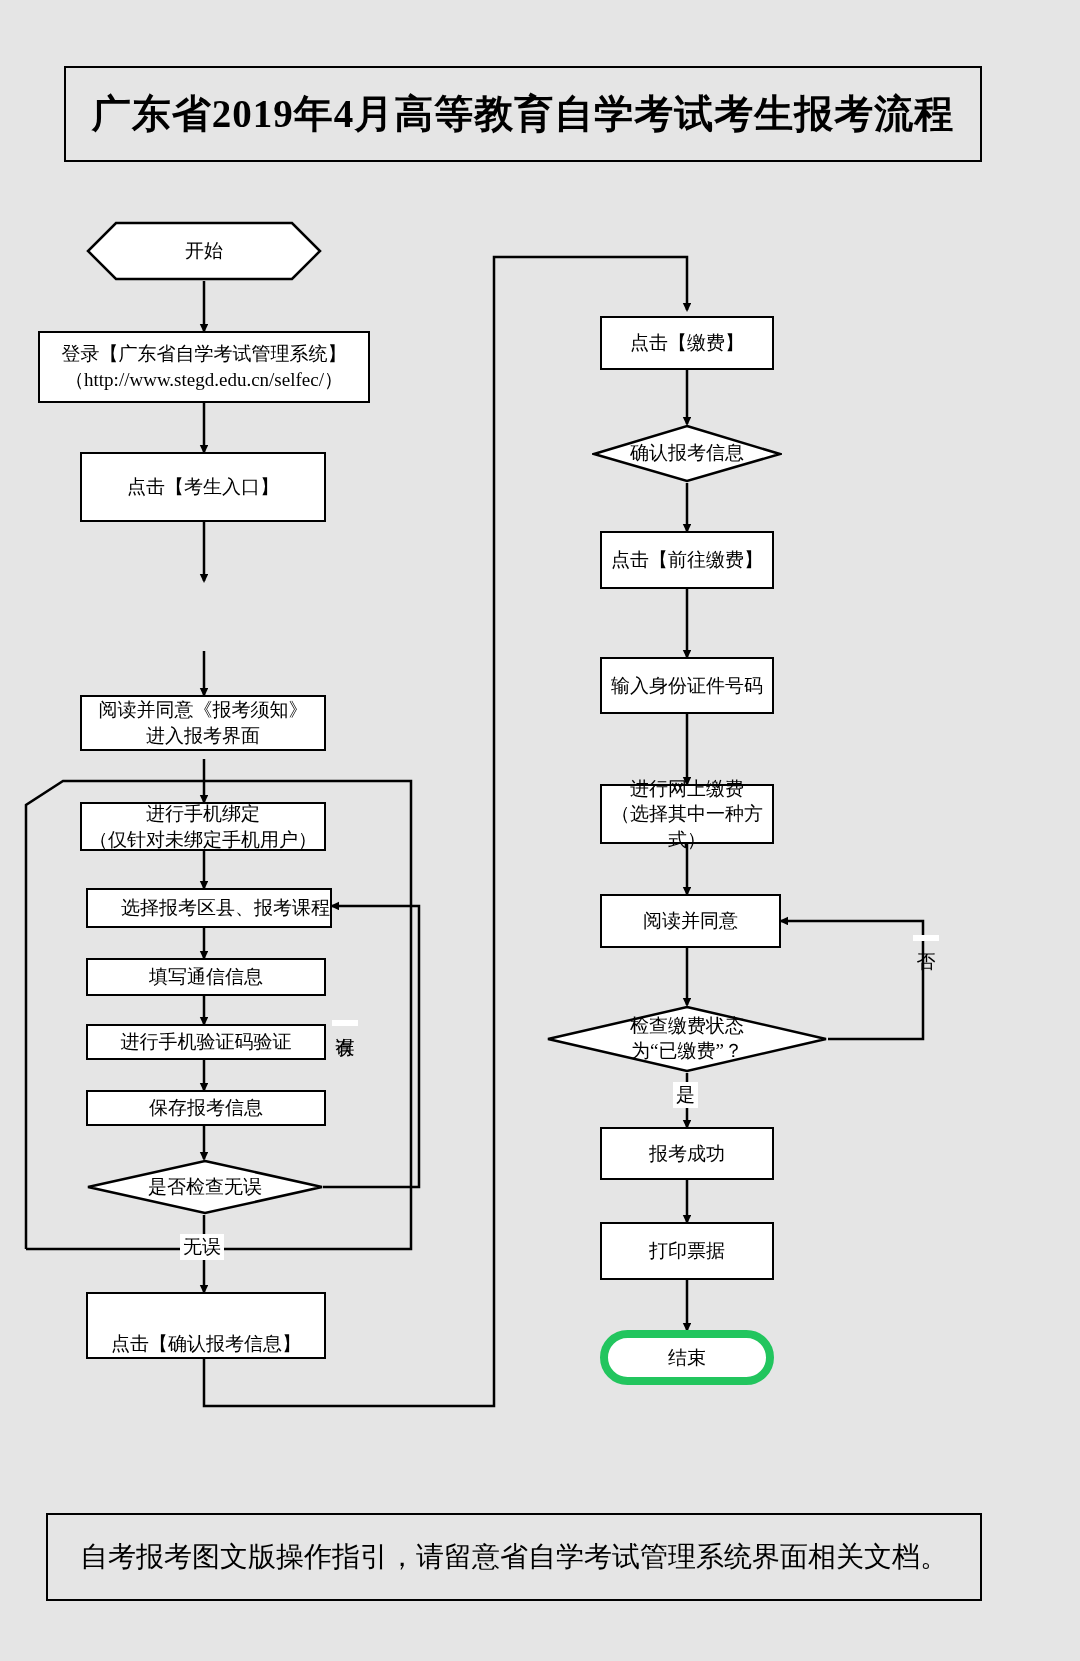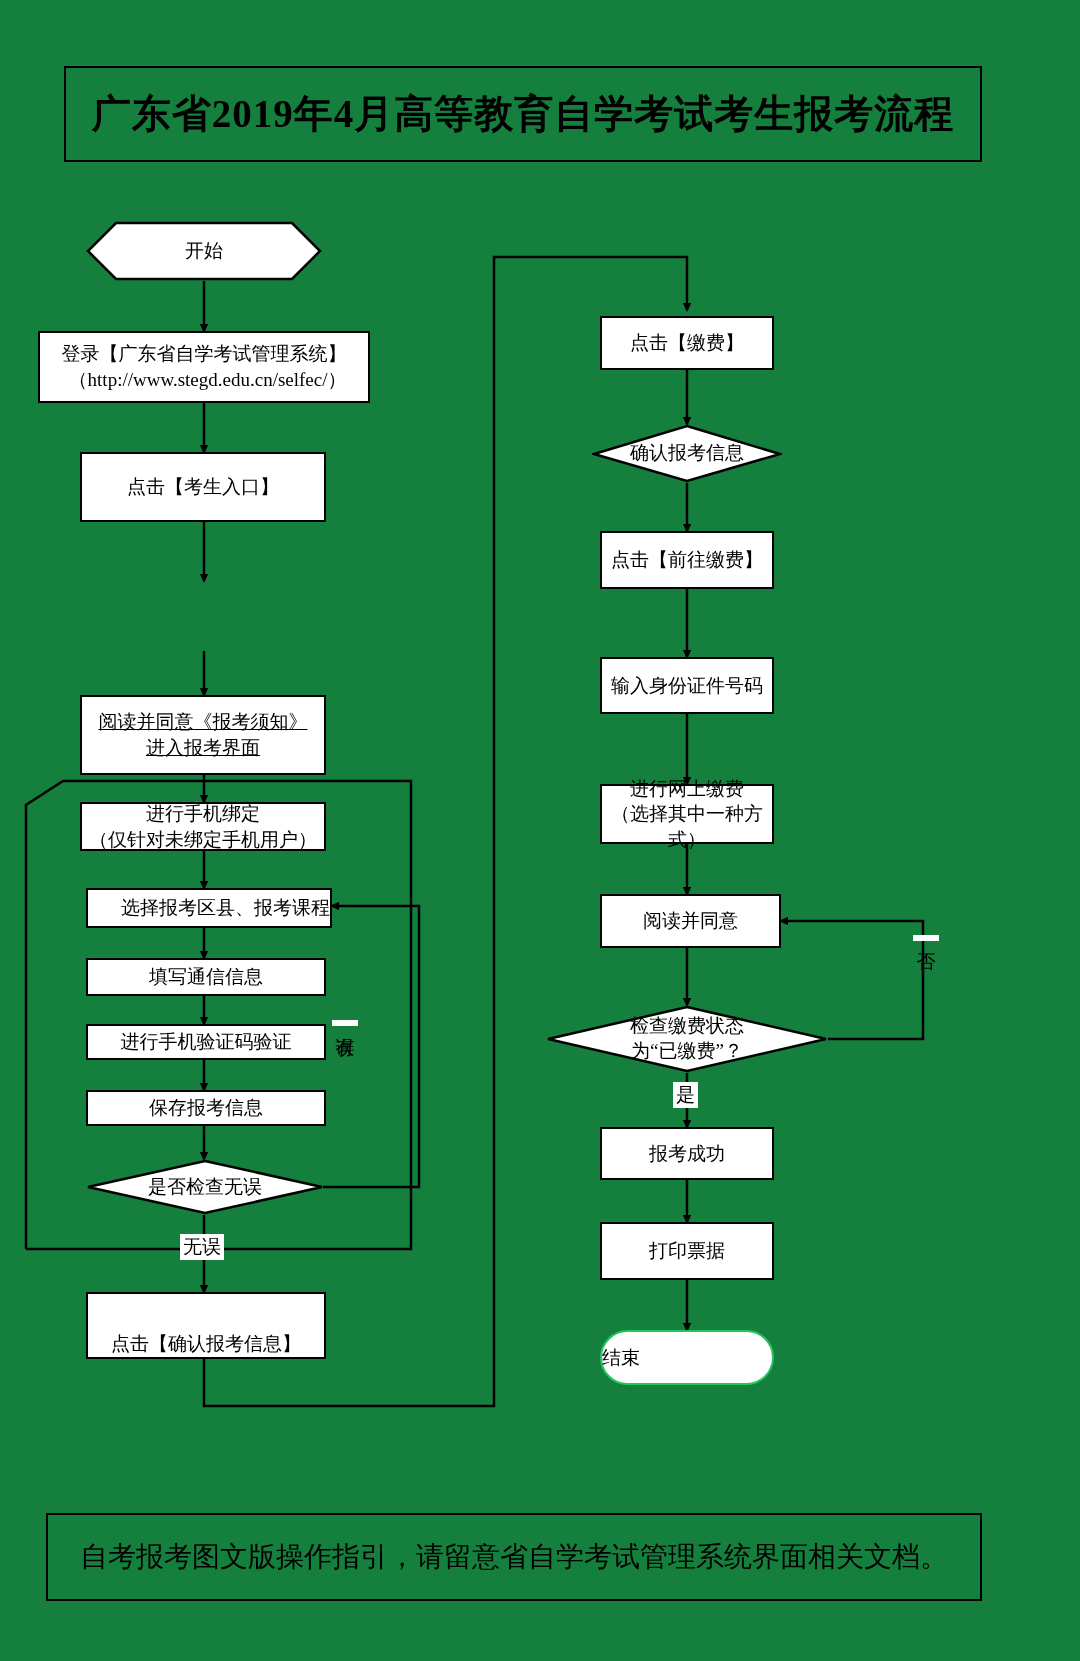--- a/index.html
+++ b/index.html
@@ -9,21 +9,21 @@
     background: #ffffff;
   }
   body {
     font-family: "Liberation Serif", "DejaVu Serif", serif;
     color: #000000;
   }
   #page {
     position: relative;
     width: 1080px;
     height: 1661px;
-    background: #15803d;
+    background: #e5e5e5;
     overflow: hidden;
   }
 
   
   .title-banner {
     position: absolute;
     left: 64px;
     top: 66px;
     width: 918px;
     height: 96px;
@@ -99,25 +99,26 @@
     font-size: 19px;
     line-height: 1.3;
     font-family: "Liberation Serif", "DejaVu Serif", serif;
   }
   .diamond svg { position: absolute; left: 0; top: 0; }
   .diamond .lbl { position: relative; z-index: 2; white-space: pre-line; }
 
   
   .terminator {
     position: absolute;
-    border: 2px solid #22c55e;
+    border: 8px solid #22c55e;
     border-radius: 40px;
     background: #ffffff;
     display: flex;
     align-items: center;
+    justify-content: center;
     font-size: 19px;
     z-index: 3;
     font-family: "Liberation Serif", "DejaVu Serif", serif;
   }
 
   
   .conn-layer {
     position: absolute;
     left: 0; top: 0;
     width: 1080px;
@@ -186,31 +187,31 @@
     <path d="M 828,1039 L 923,1039 L 923,921 L 781,921" fill="none" stroke="#000" stroke-width="2.5" marker-end="url(#arrow)"></path>
   </svg>
 
   <div class="hexagon" style="left:86px; top:221px; width:236px; height:60px;">
     <svg width="236" height="60" viewBox="0 0 236 60">
       <polygon points="30,2 206,2 234,30 206,58 30,58 2,30" fill="#fff" stroke="#000" stroke-width="2.5"></polygon>
     </svg>
     <span class="lbl">开始</span>
   </div>
 
-  <div class="node" style="left:38px; top:331px; width:332px; height:72px;text-align:right;">
+  <div class="node" style="left:38px; top:331px; width:332px; height:72px;">
     <span class="lbl">登录【广东省自学考试管理系统】
 （http://www.stegd.edu.cn/selfec/）</span>
   </div>
 
   <div class="node" style="left:80px; top:452px; width:246px; height:70px;">
     <span class="lbl">点击【考生入口】</span>
   </div>
 
 
-  <div class="node" style="left:80px; top:695px; width:246px; height:80px;text-decoration:underline;">
+  <div class="node" style="left:80px; top:695px; width:246px; height:56px;">
     <span class="lbl">阅读并同意《报考须知》
 进入报考界面</span>
   </div>
 
   <div class="node" style="left:80px; top:802px; width:246px; height:49px;">
     <span class="lbl">进行手机绑定
 （仅针对未绑定手机用户）</span>
   </div>
 
   <div class="node" style="left:86px; top:888px; width:246px; height:40px;justify-content:flex-end;">

